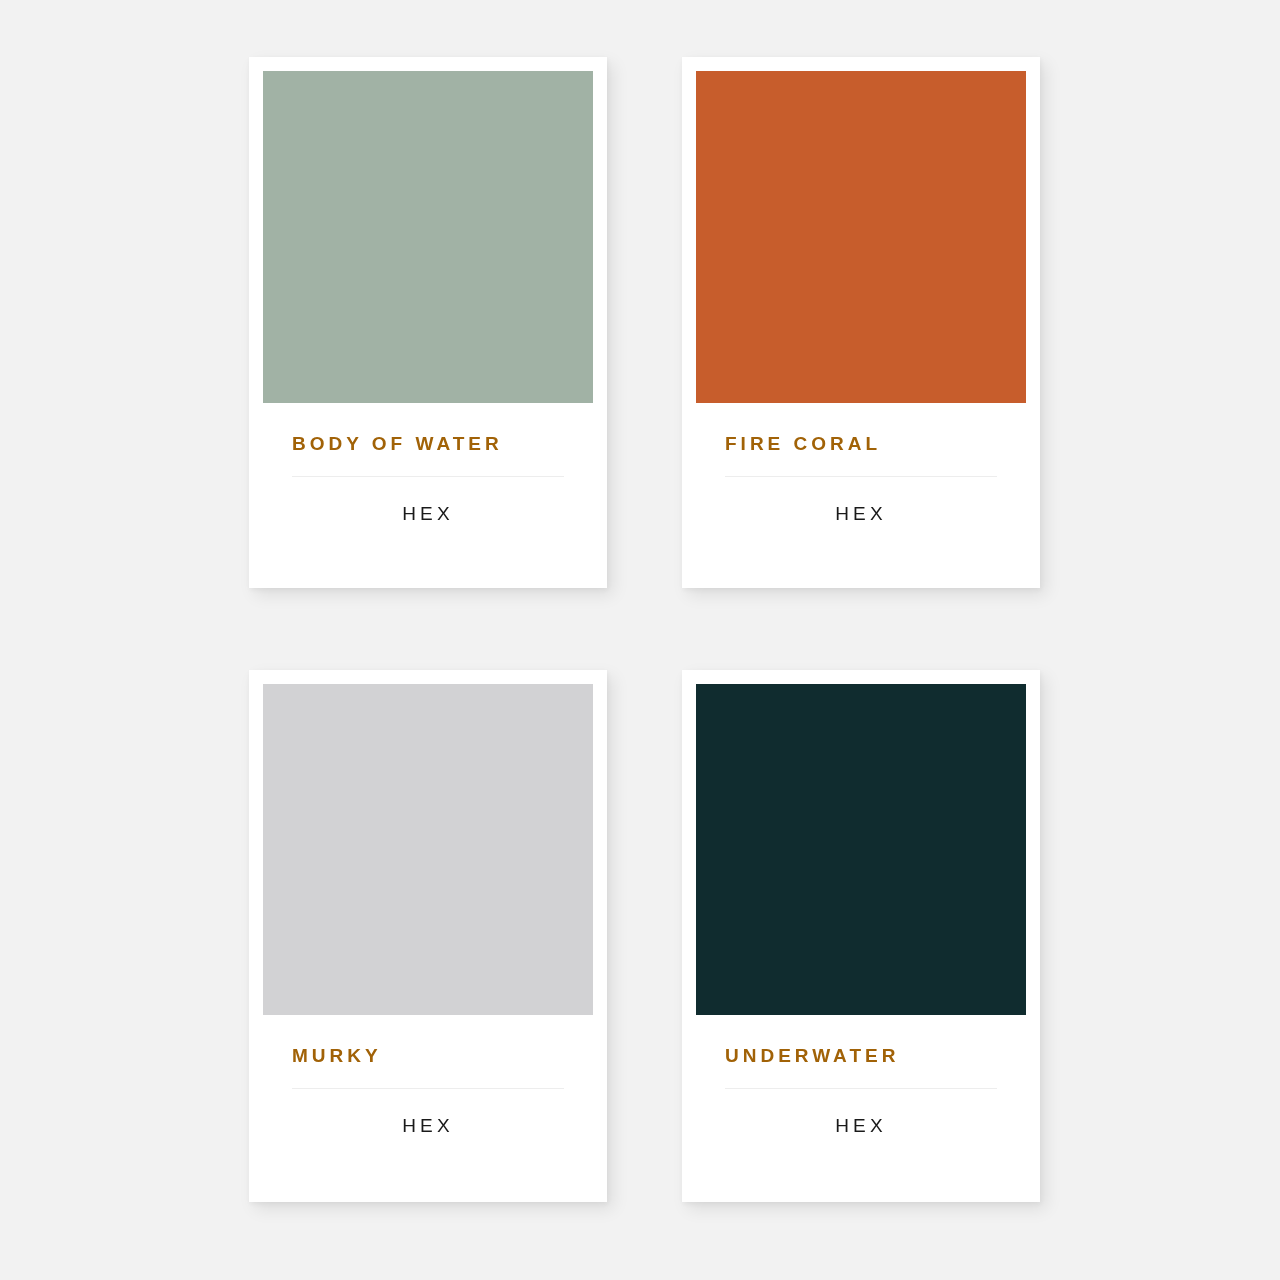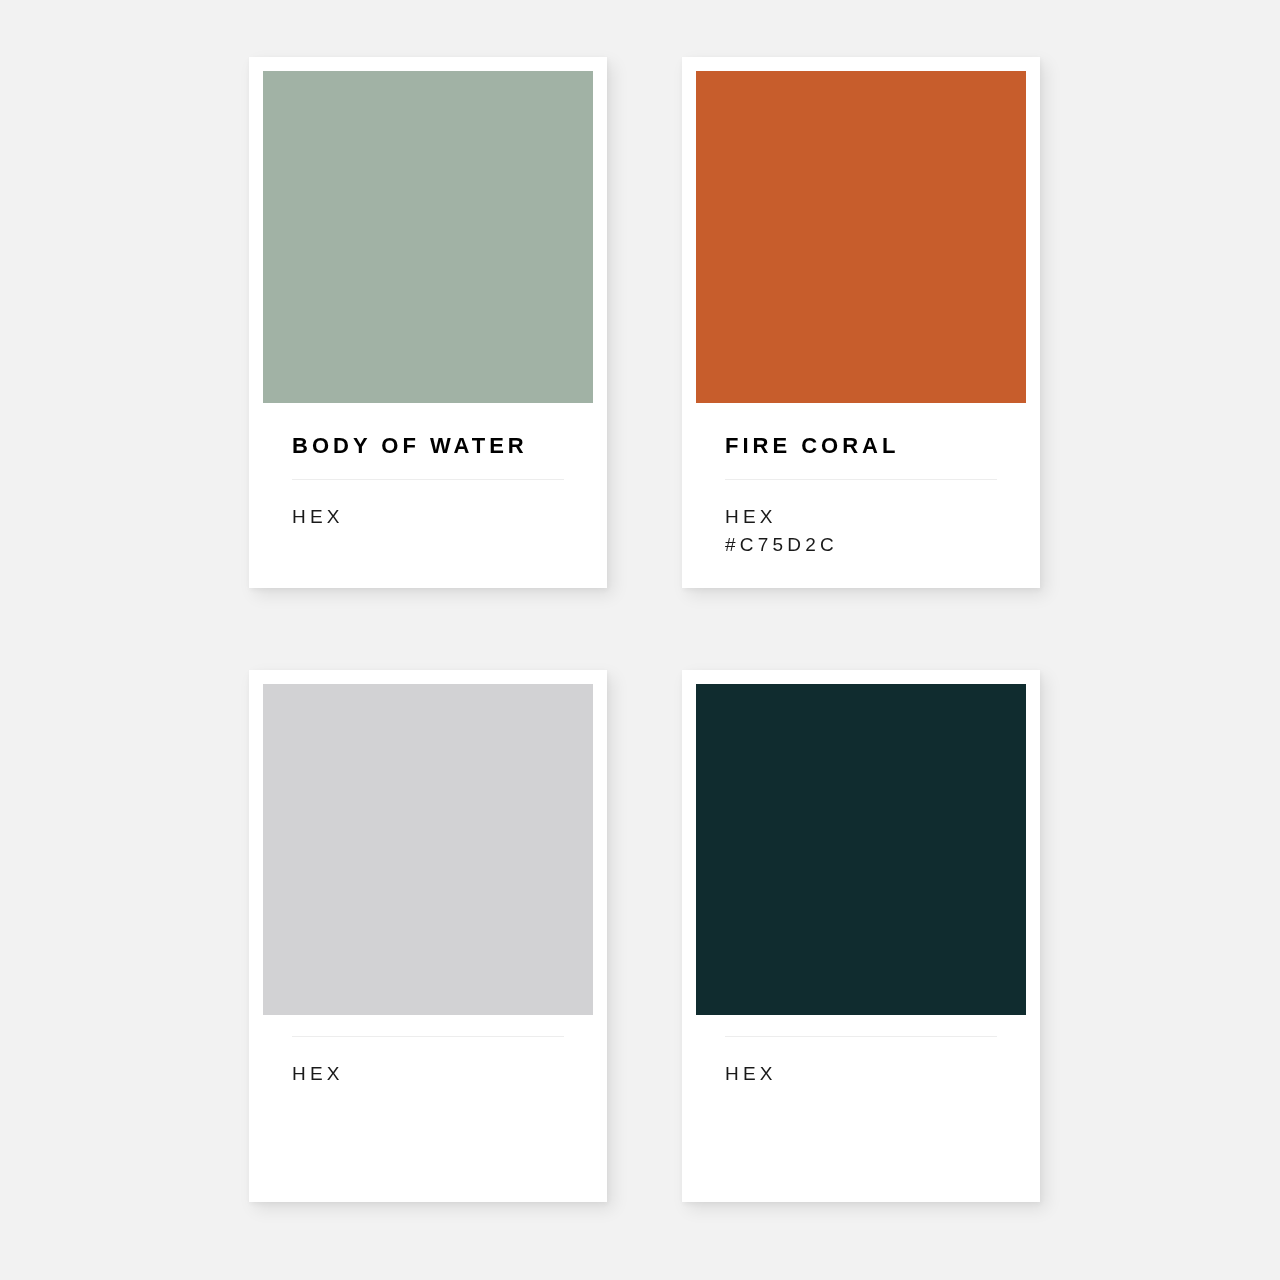--- a/index.html
+++ b/index.html
@@ -53,38 +53,39 @@
     height: 331px;
   }
 
   .swatch-info {
     padding: 0 29px 0 29px;
   }
 
   .swatch-name {
     margin: 0;
     padding-top: 31px;
-    font-size: 22px;
+    font-size: 19px;
     font-weight: bold;
     letter-spacing: 4.0px;
-    color: #000000;
+    color: #a16207;
     text-transform: uppercase;
     line-height: 1.1;
     white-space: nowrap;
   }
 
   .swatch-divider {
     margin-top: 21px;
     height: 1px;
     background: #ededed;
     width: 100%;
   }
 
   .swatch-hex-block {
     padding-top: 23px;
+    text-align: center;
   }
 
   .swatch-hex-label,
   .swatch-hex-value {
     margin: 0;
     font-size: 19px;
     font-weight: 400;
     letter-spacing: 4.2px;
     color: #1a1a1a;
     line-height: 1.45;
@@ -108,38 +109,39 @@
       </div>
     </div>
 
     <div class="swatch-card">
       <div class="swatch-color" style="background-color: rgb(199, 93, 44);"></div>
       <div class="swatch-info">
         <p class="swatch-name">FIRE CORAL</p>
         <div class="swatch-divider"></div>
         <div class="swatch-hex-block">
           <p class="swatch-hex-label">HEX</p>
-          <p class="swatch-hex-value">#C75D2C</p>
         </div>
       </div>
     </div>
 
     <div class="swatch-card row-two">
       <div class="swatch-color" style="background-color: rgb(210, 210, 212);"></div>
       <div class="swatch-info">
+        <p class="swatch-name">MURKY</p>
         <div class="swatch-divider"></div>
         <div class="swatch-hex-block">
           <p class="swatch-hex-label">HEX</p>
         </div>
       </div>
     </div>
 
     <div class="swatch-card row-two">
       <div class="swatch-color" style="background-color: rgb(16, 44, 47);"></div>
       <div class="swatch-info">
+        <p class="swatch-name">UNDERWATER</p>
         <div class="swatch-divider"></div>
         <div class="swatch-hex-block">
           <p class="swatch-hex-label">HEX</p>
         </div>
       </div>
     </div>
 
   </div>
 </div>
 

